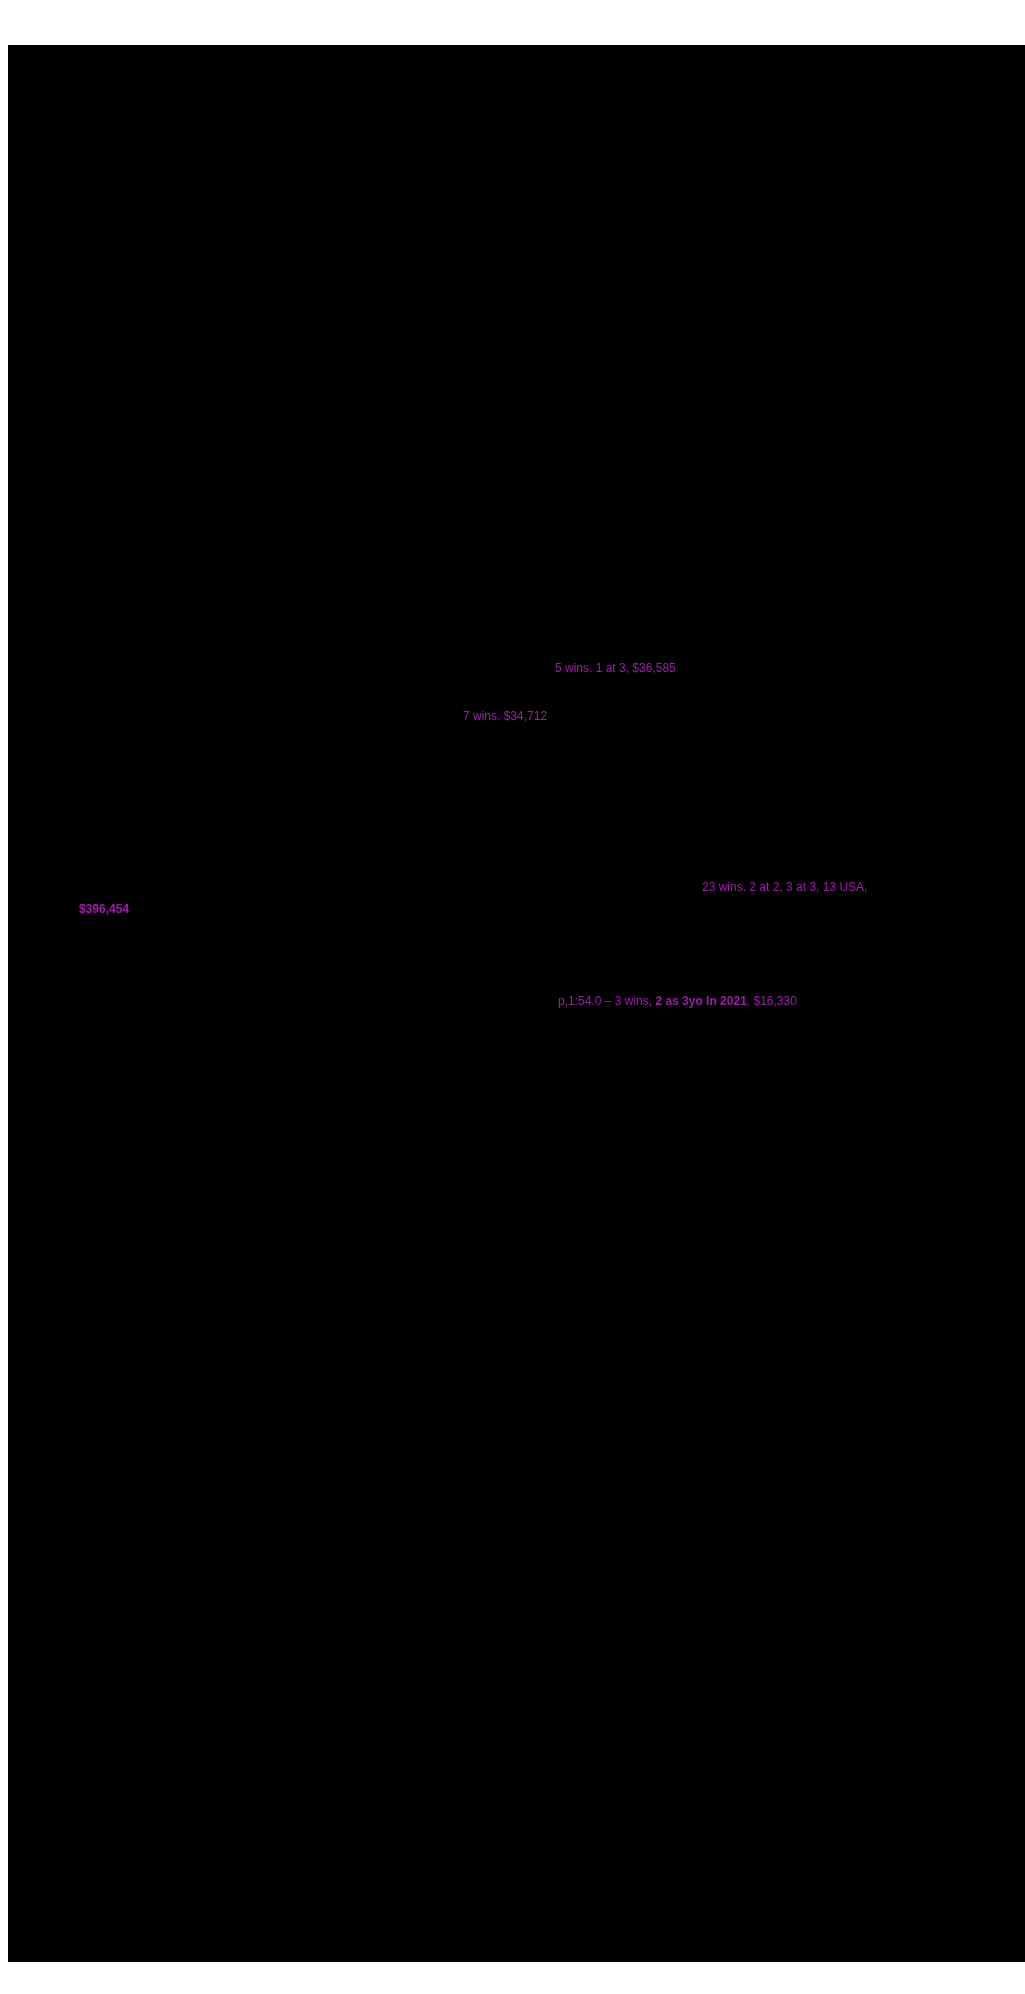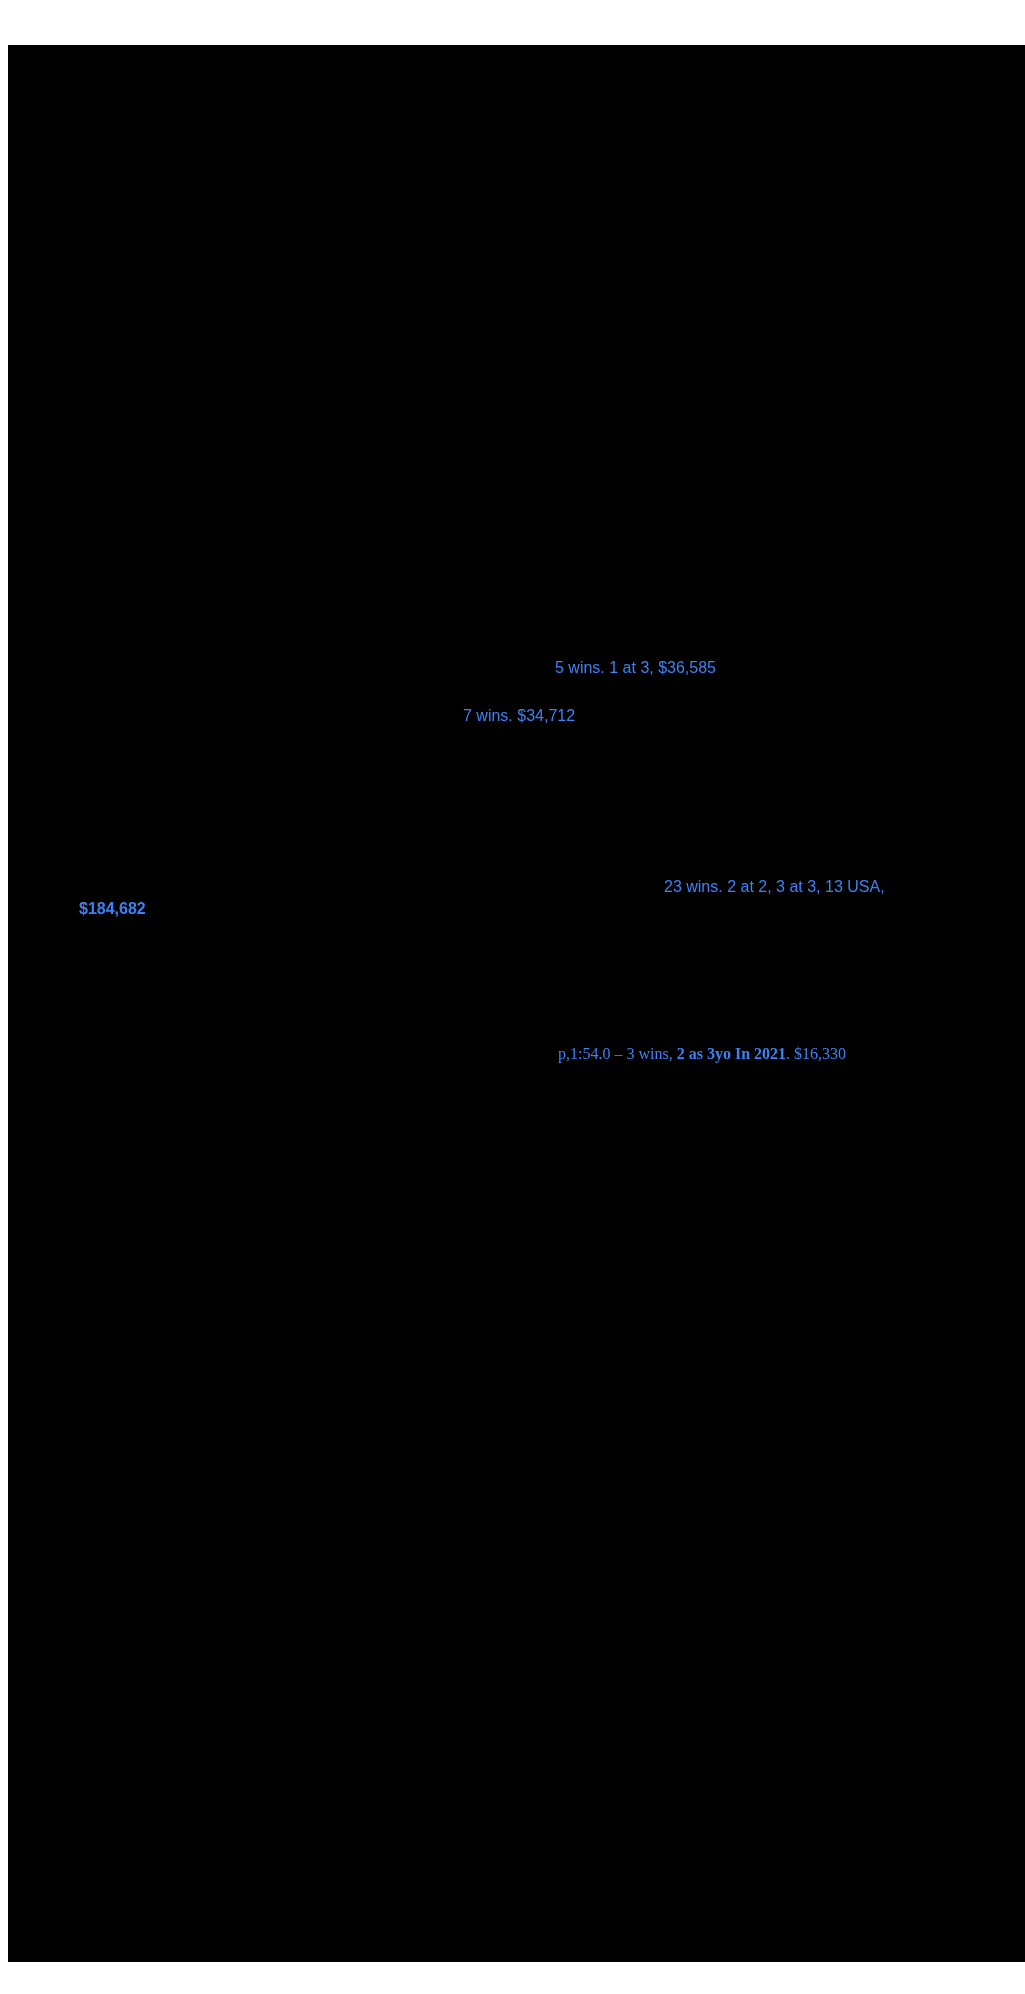--- a/index.html
+++ b/index.html
@@ -23,33 +23,33 @@
     left: 8px;
     top: 45px;
     width: 1017px;   
     height: 1917px;  
     background: #000000;
   }
 
   
   .redline {
     position: absolute;
-    color: #3b82f6;
-    font-size: 16px;
+    color: #a21caf;
+    font-size: 12px;
     line-height: 20px;
     white-space: nowrap;
     font-weight: 400;
   }
   .redline .seg-bold { font-weight: 700; }
 
   .redline-1 { left: 555px; top: 658px; }
   .redline-2 { left: 463px; top: 706px; }
-  .redline-3 { left: 664px; top: 877px; }
+  .redline-3 { left: 702px; top: 877px; }
   .redline-4 { left: 79px;  top: 899px; font-weight: 700; }
-  .redline-5 { left: 558px; top: 1044px; font-family: Liberation Serif, serif; }
+  .redline-5 { left: 558px; top: 991px; }
 </style>
 </head>
 <body>
 
 <div class="page">
 
   <div class="black-panel"></div>
 
   <div class="redline redline-1">
     <span>5 wins. 1 at 3, $36,585</span>
@@ -57,20 +57,20 @@
 
   <div class="redline redline-2">
     <span>7 wins. $34,712</span>
   </div>
 
   <div class="redline redline-3">
     <span>23 wins. 2 at 2, 3 at 3, 13 USA,</span>
   </div>
 
   <div class="redline redline-4">
-    <span>$184,682</span>
+    <span>$396,454</span>
   </div>
 
   <div class="redline redline-5">
     <span>p,1:54.0 – 3 wins, </span><span class="seg-bold">2 as 3yo In 2021</span><span>. $16,330</span>
   </div>
 
 </div>
 
 </body></html>

